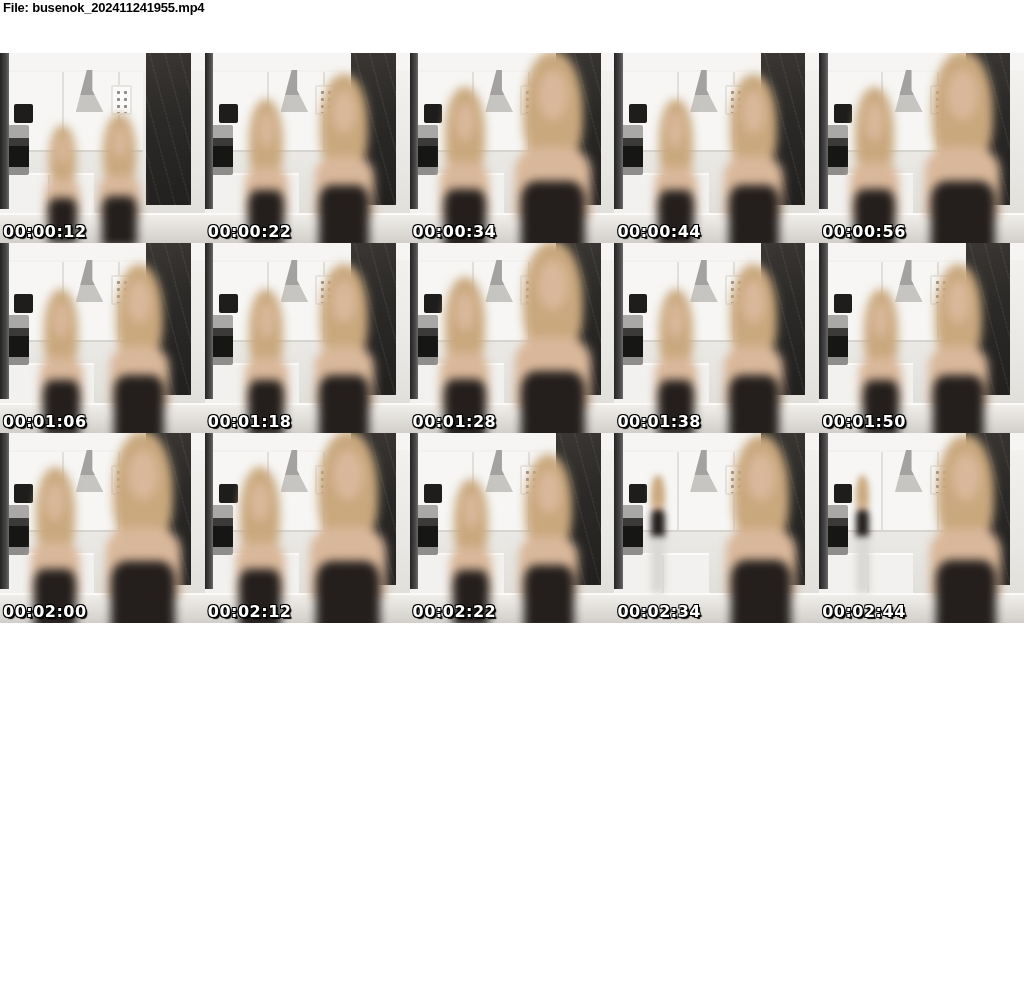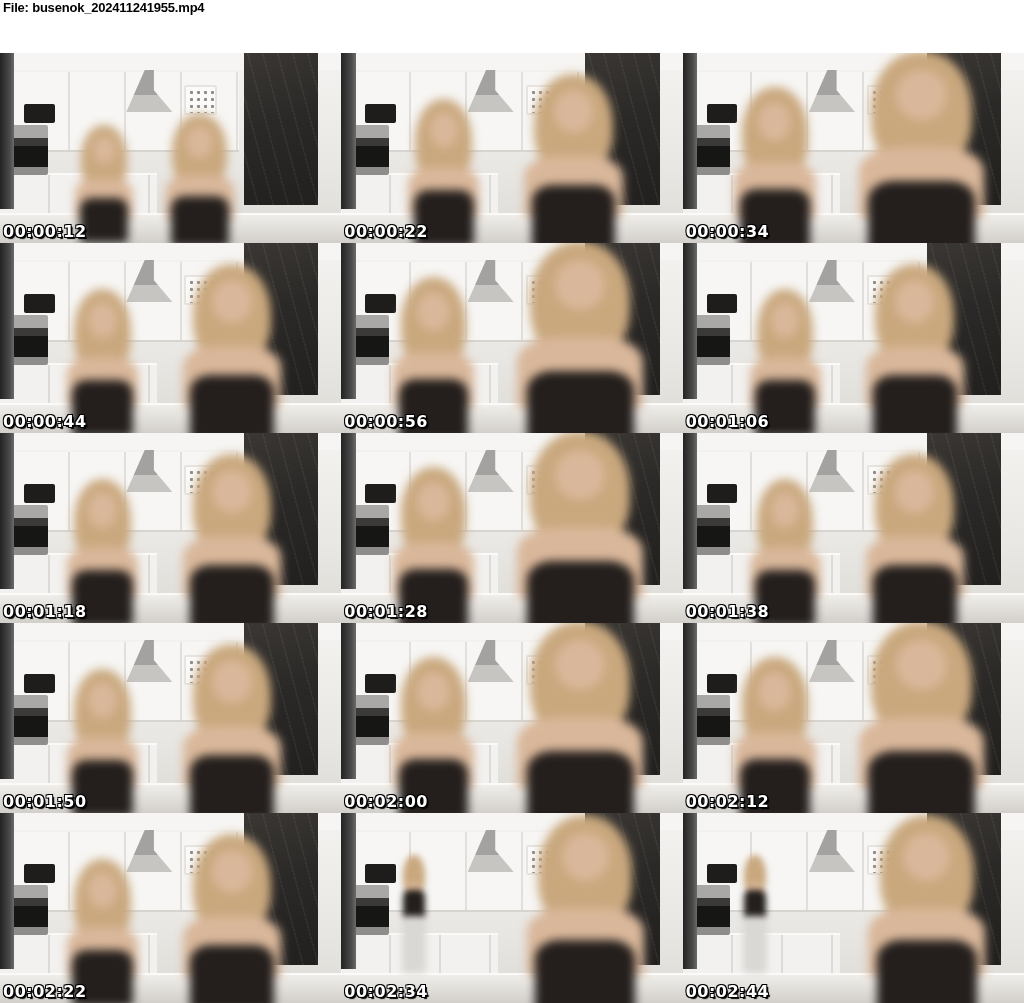--- a/index.html
+++ b/index.html
@@ -137,21 +137,21 @@
 </style>
 </head>
 <body>
 
 <div class="sheet">
 
   <div class="header">
     <div class="line">File: busenok_202411241955.mp4</div>
   </div>
 
-  <div class="grid" id="grid" style="grid-template-columns: repeat(3, 1fr);">
+  <div class="grid" id="grid" style="grid-template-columns: repeat(5, 1fr);">
   <figure class="thumb v-wide" aria-label="Two people at a kitchen counter, wide view of white kitchen">
     <div class="scene">
       <div class="wall"></div>
       <div class="ceiling"></div>
       <div class="cabinets"></div>
       <div class="lower-cabinets"></div>
       <div class="microwave"></div>
       <div class="oven"></div>
       <div class="hood"></div>
       <div class="vent"></div>

